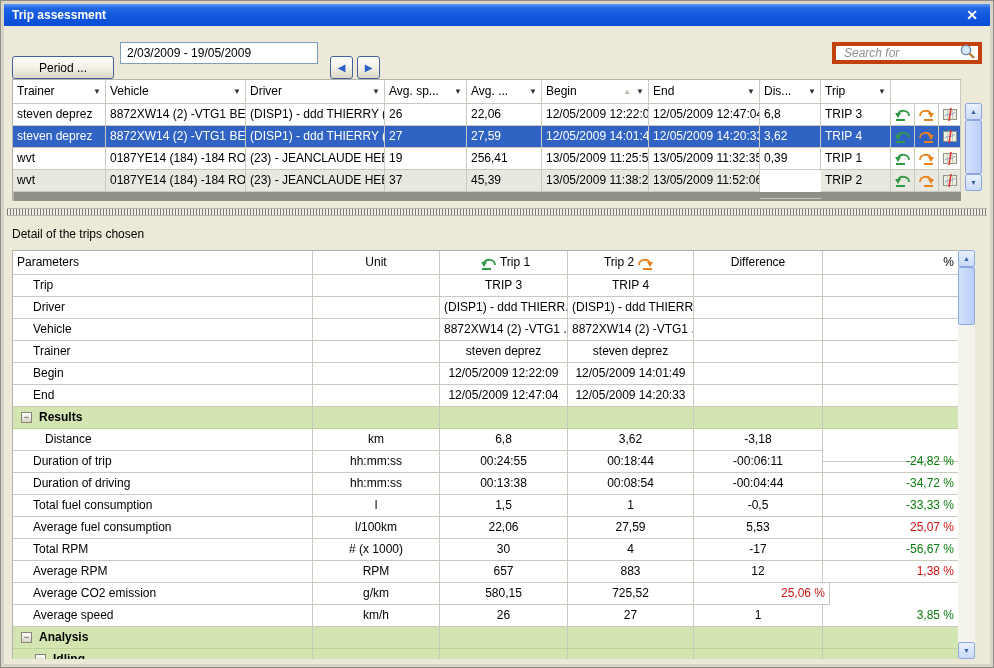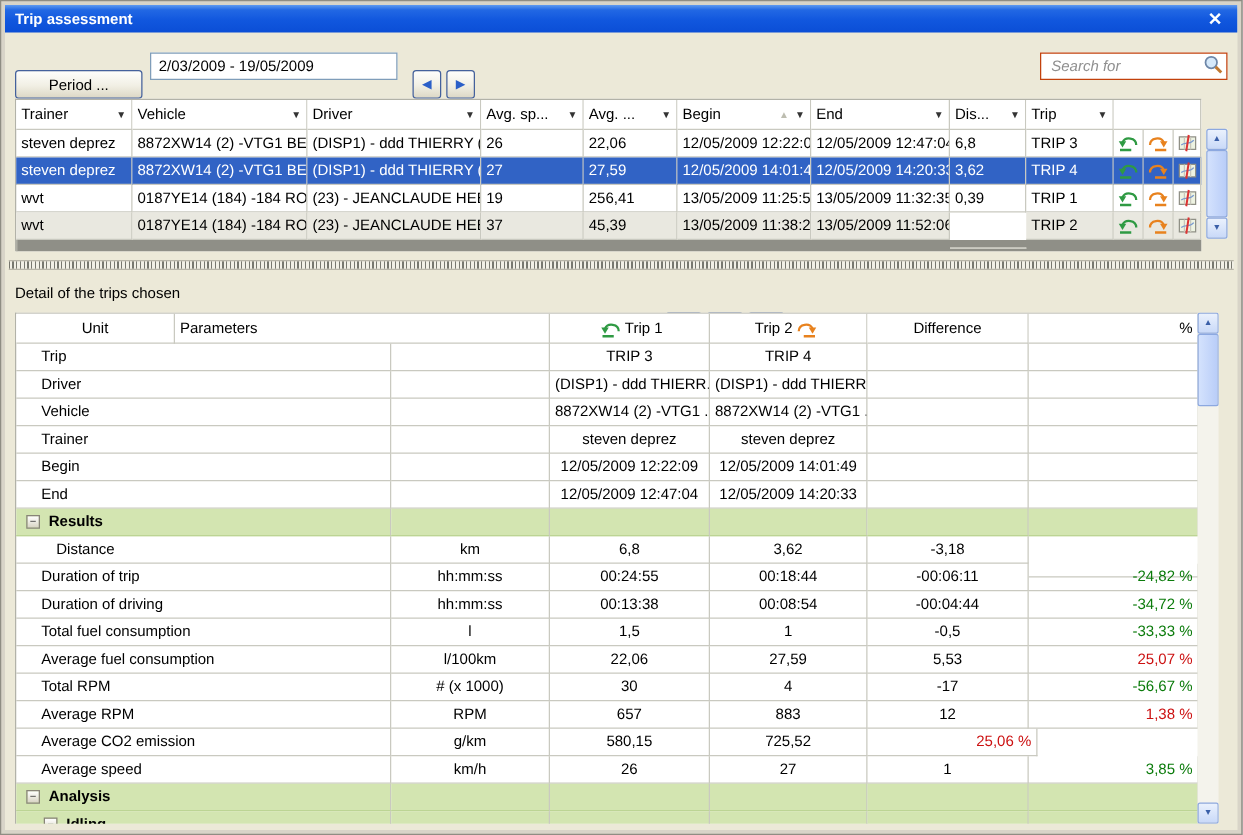--- a/index.html
+++ b/index.html
@@ -17,21 +17,21 @@
   
   .toolbar{flex:0 0 44px;display:flex;align-items:center;padding:0 8px;}
   .xp-btn{box-sizing:border-box;height:23px;border:1px solid #44619C;border-radius:3px;
     background:linear-gradient(180deg,#FEFEFC 0%,#F1EFE4 55%,#DDD8C6 100%);
     font-family:"Liberation Sans",sans-serif;font-size:12px;color:#000;cursor:pointer;margin-top:30px;}
   .period{width:102px;}
   .datebox{box-sizing:border-box;width:198px;height:22px;line-height:20px;background:#fff;
     border:1px solid #7F9DB9;padding:0 6px;margin-left:6px;white-space:nowrap;overflow:hidden;}
   .nav{width:23px;margin-left:12px;color:#2B5FC8;font-size:10px;padding:0;line-height:20px;}
   .nav + .nav{margin-left:4px;}
-  .searchbox{margin-left:auto;width:150px;height:22px;box-sizing:border-box;border:1px solid #c2410c;
+  .searchbox{margin-left:auto;width:150px;height:22px;box-sizing:border-box;border:4px solid #c2410c;
     background:#fff;display:flex;align-items:center;padding:0 2px 0 6px;}
   .searchbox input{flex:1;min-width:0;border:none;outline:none;font-family:"Liberation Sans",sans-serif;
     font-size:12px;background:transparent;}
   .searchbox input::placeholder{font-style:italic;color:#8F8F8F;opacity:1;}
   
   .tr{display:flex;height:22px;line-height:21px;}
   .td,.th{box-sizing:border-box;padding:0 4px;border-right:1px solid #C9C9C0;border-bottom:1px solid #C9C9C0;
     white-space:nowrap;overflow:hidden;background:transparent;}
   .th{display:flex;align-items:center;background:#fff;}
   .th .lbl{flex:1;overflow:hidden;white-space:nowrap;}
@@ -327,25 +327,25 @@
                 </g>
                 <line x1="3" y1="12.5" x2="10" y2="12.5" stroke="#444" stroke-width="1"></line>
               </svg></span>
         </button>
       </div>
     </div>
 
     <div class="detail-area">
       <div class="detail-grid">
         <div class="tr detail-head" id="detail-head">
+            <div class="th al-left" style="width: 300px;">
+              <span>Parameters</span>
+            </div>
             <div class="th al-center" style="width: 127px;">
               <span>Unit</span>
-            </div>
-            <div class="th al-left" style="width: 300px;">
-              <span>Parameters</span>
             </div>
             <div class="th al-center" style="width: 128px;">
               <span class="hdr-icon">
                 <svg width="17" height="15" viewBox="0 0 17 15">
                   <path d="M15 9 C15 3, 6 2, 4 7" fill="none" stroke="#2F9A43" stroke-width="1.8"></path>
                   <polygon points="1,6 7,6 4,11" fill="#2F9A43"></polygon>
                   <rect x="2" y="12" width="9" height="2" fill="#2F9A43"></rect>
                 </svg>
               </span>
               <span>Trip 1</span>

